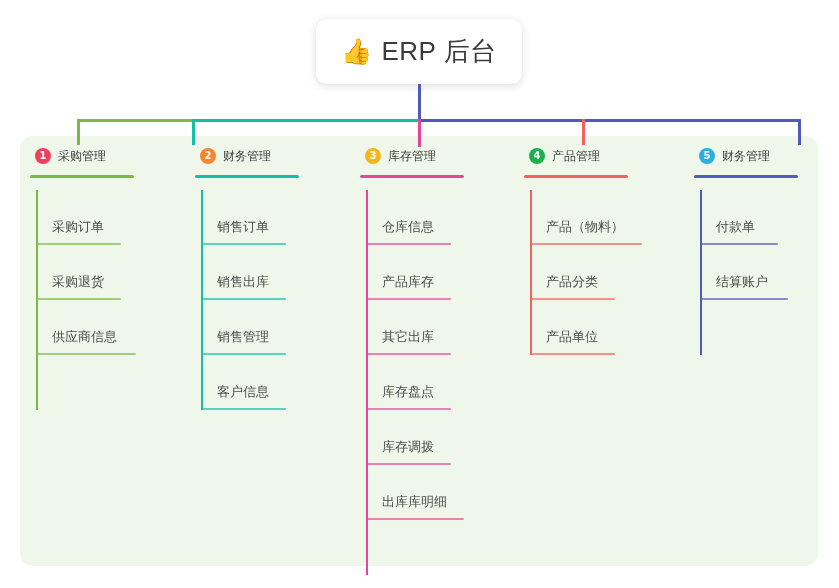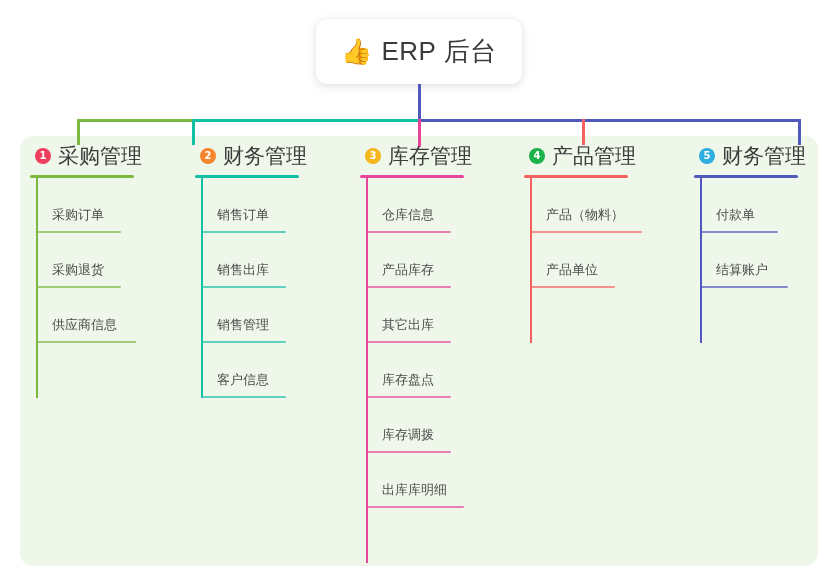--- a/index.html
+++ b/index.html
@@ -43,24 +43,24 @@
 
   
   .col{position:absolute;top:143px;}
   .col-head{display:flex;align-items:center;gap:7px;height:26px;padding-left:15px;}
   .badge{
     width:16px;height:16px;border-radius:50%;
     color:#fff;font-size:10px;line-height:16px;text-align:center;
     font-family:"DejaVu Sans",sans-serif;font-weight:bold;
     flex:0 0 auto;
   }
-  .col-title{font-size:21px;color:#3c3c3c;white-space:nowrap;}
+  .col-title{font-size:12px;color:#3c3c3c;white-space:nowrap;}
   .col-rule{height:3px;border-radius:2px;margin-top:6px;margin-left:10px;}
 
-  .items{position:relative;margin-top:0;}
+  .items{position:relative;margin-top:12px;}
   .spine{position:absolute;left:16px;top:0;width:2px;}
   .item{position:relative;height:55px;}
   .item-label{
     position:absolute;left:32px;bottom:9px;
     font-size:13px;color:#4c4c4c;white-space:nowrap;
   }
   .item-rule{
     position:absolute;left:16px;bottom:0;height:2px;border-radius:1px;
   }
 </style>
@@ -182,20 +182,24 @@
           <span class="col-title">产品管理</span>
         </div>
         <div class="col-rule" style="background: rgb(244, 97, 94); width: 104px;"></div>
         <div class="items">
           <div class="spine" style="background: rgb(244, 97, 94); height: 165px;"></div>
           <div class="item">
             <span class="item-label">产品（物料）</span>
             <div class="item-rule" style="background: rgb(244, 97, 94); opacity: 0.68; width: 112px;"></div>
           </div>
           <div class="item">
+            <span class="item-label">产品分类</span>
+            <div class="item-rule" style="background: rgb(244, 97, 94); opacity: 0.68; width: 85px;"></div>
+          </div>
+          <div class="item">
             <span class="item-label">产品单位</span>
             <div class="item-rule" style="background: rgb(244, 97, 94); opacity: 0.68; width: 85px;"></div>
           </div>
         </div>
       </div>
       <div class="col" style="left: 684px;">
         <div class="col-head">
           <span class="badge" style="background: rgb(46, 174, 224);">5</span>
           <span class="col-title">财务管理</span>
         </div>

